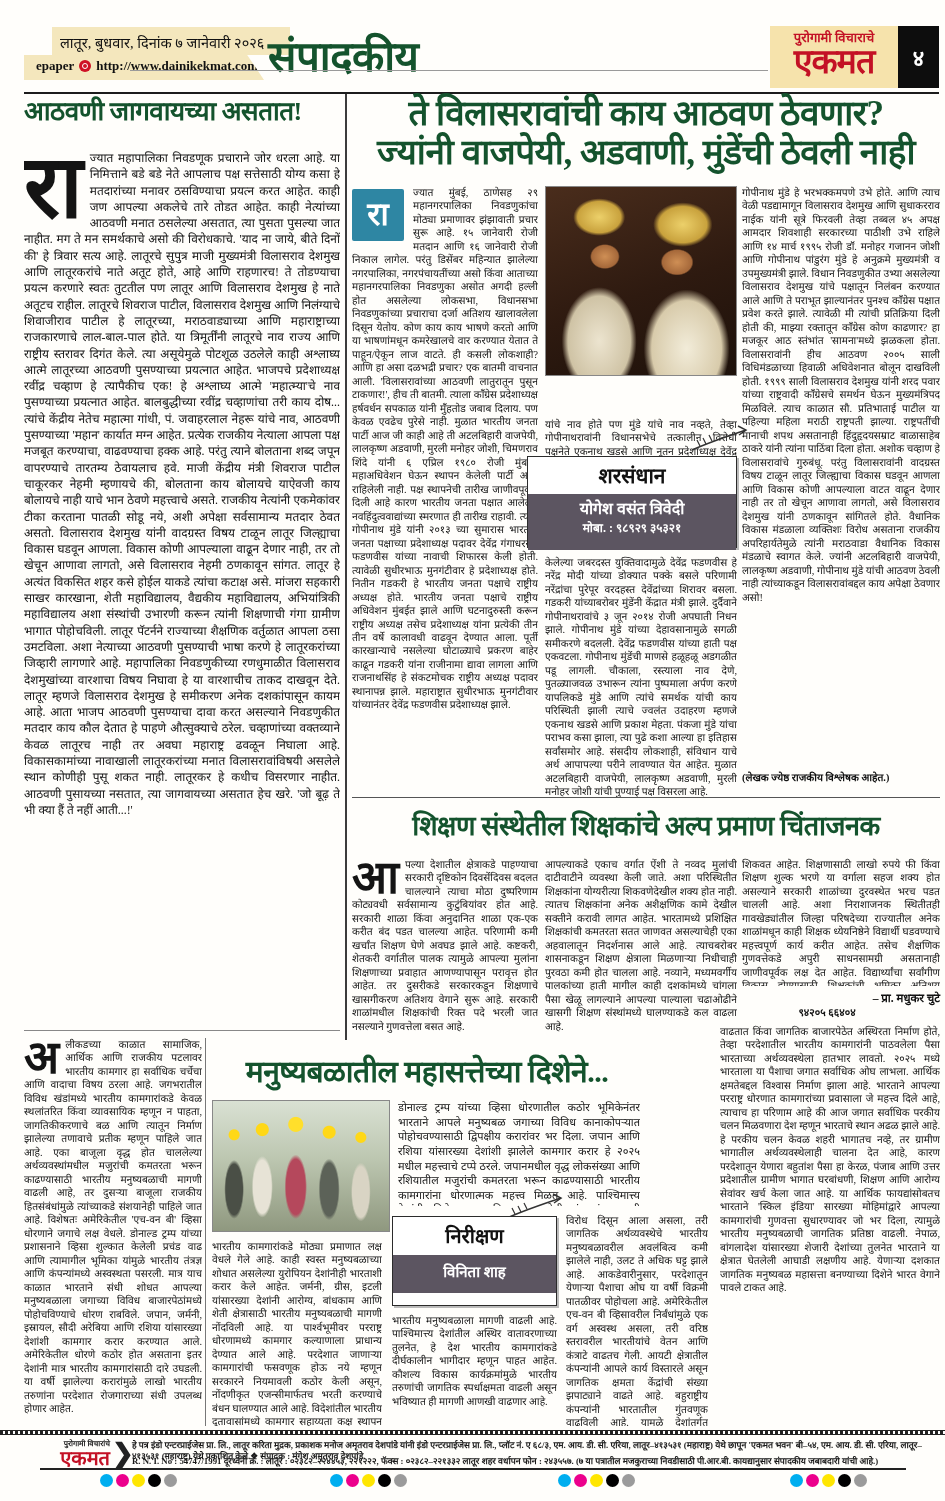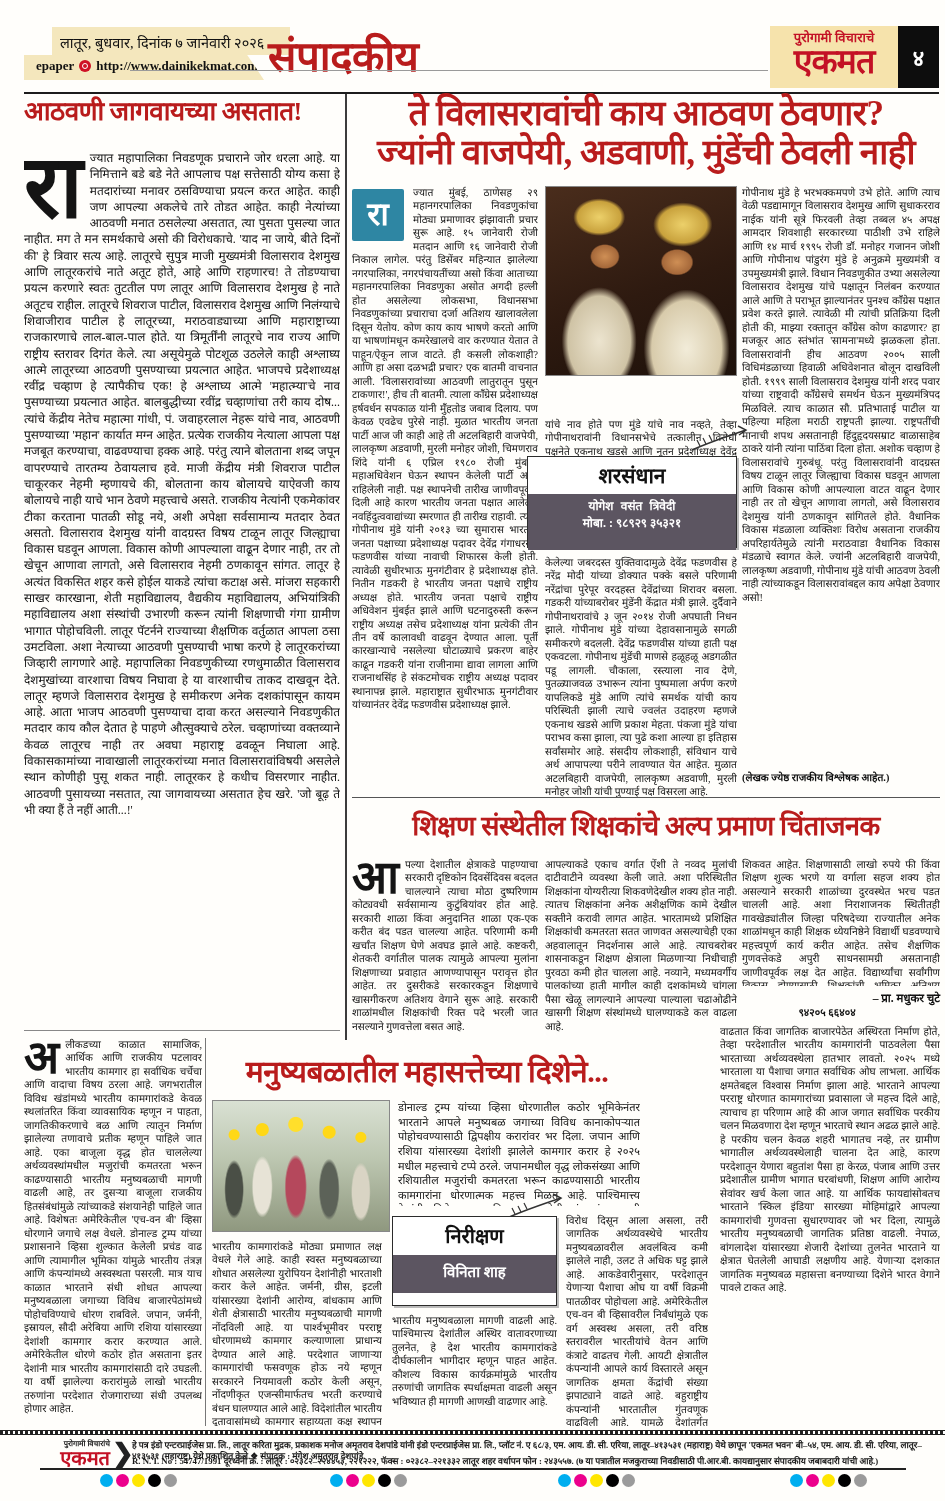--- a/index.html
+++ b/index.html
@@ -30,21 +30,21 @@
   .hdr-rule-b { left:24px; top:92px; width:915px; height:2px; background:#1c1c1c; }
 
   
   .vrule { width:1.5px; background:#3c3c3c; }
   .hrule { height:1px; background:#555; }
 
   
   .jtxt { text-align:justify; overflow:hidden; color:#141414; }
   .body-s { font-size:10.3px; line-height:1.31; }
   .body-m { font-size:11.9px; line-height:1.37; }
-  .headline { font-weight:bold; color:#b91c1c; letter-spacing:-.5px; }
+  .headline { font-weight:bold; color:#14532d; letter-spacing:-.5px; }
 
   .dc-plain { float:left; font-size:88px; line-height:.76; font-weight:bold; margin:5px 7px 0 0; }
   .dc-mid   { float:left; font-size:46px; line-height:.8;  font-weight:bold; margin:2px 6px 0 0; }
   .dc-box   { float:left; width:52px; height:52px; background:#2e86a3; color:#fff; font-size:32px;
               font-weight:bold; display:flex; align-items:center; justify-content:center;
               margin:3px 9px 2px 0; border-radius:2px; }
 
   
   .col-box { border:1.5px solid #2b2b2b; background:#fff; box-shadow:2px 2px 0 #bbb; }
   .col-box .cb-title { text-align:center; font-weight:bold; background:#fff; }
@@ -139,21 +139,21 @@
 
   <svg class="arrow-decor" style="left:690px;top:424px;width:60px;height:30px;" viewBox="0 0 60 30">
     <path d="M2 26 Q20 18 56 6" stroke="#333" fill="none" stroke-width="1.5"></path>
     <path d="M48 2 l8 4 -7 5" stroke="#333" fill="none" stroke-width="1.5"></path>
     <path d="M10 22 l-3 -6 M16 20 l-3 -6 M22 17 l-3 -6" stroke="#333" fill="none" stroke-width="1.2"></path>
   </svg>
 
   <div class="abs col-box" style="left:527px;top:456px;width:210px;height:92px;">
     <div class="cb-title" style="font-size:21px;padding:4px 0 5px;">शरसंधान</div>
     <div class="cb-bar" style="height:56px;padding-top:3px;">
-      <div style="font-size:12px;font-family:Liberation Mono, monospace;">योगेश वसंत त्रिवेदी</div>
+      <div style="font-size:16px;">योगेश वसंत त्रिवेदी</div>
       <div style="font-size:12px;">मोबा. : ९८९२९ ३५३२१</div>
     </div>
   </div>
 
   <div class="abs jtxt body-s" style="left:545px;top:556px;width:192px;height:242px;">केलेल्या जबरदस्त युक्तिवादामुळे देवेंद्र फडणवीस हे नरेंद्र मोदी यांच्या डोक्यात पक्के बसले परिणामी नरेंद्रांचा पुरेपूर वरदहस्त देवेंद्रांच्या शिरावर बसला. गडकरी यांच्याबरोबर मुंडेंनी केंद्रात मंत्री झाले. दुर्दैवाने गोपीनाथरावांचे ३ जून २०१४ रोजी अपघाती निधन झाले. गोपीनाथ मुंडे यांच्या देहावसानामुळे सगळी समीकरणे बदलली. देवेंद्र फडणवीस यांच्या हाती पक्ष एकवटला. गोपीनाथ मुंडेंची माणसे हळूहळू अडगळीत पडू लागली. चौकाला, रस्त्याला नाव देणे, पुतळ्याजवळ उभारून त्यांना पुष्पमाला अर्पण करणे यापलिकडे मुंडे आणि त्यांचे समर्थक यांची काय परिस्थिती झाली त्याचे ज्वलंत उदाहरण म्हणजे एकनाथ खडसे आणि प्रकाश मेहता. पंकजा मुंडे यांचा पराभव कसा झाला, त्या पुढे कशा आल्या हा इतिहास सर्वांसमोर आहे. संसदीय लोकशाही, संविधान याचे अर्थ आपापल्या परीने लावण्यात येत आहेत. मुळात अटलबिहारी वाजपेयी, लालकृष्ण अडवाणी, मुरली मनोहर जोशी यांची पुण्याई पक्ष विसरला आहे.</div>
 
   <div class="abs jtxt body-s" style="left:742px;top:186px;width:198px;height:578px;">गोपीनाथ मुंडे हे भरभक्कमपणे उभे होते. आणि त्याच वेळी पडद्यामागून विलासराव देशमुख आणि सुधाकरराव नाईक यांनी सूत्रे फिरवली तेव्हा तब्बल ४५ अपक्ष आमदार शिवशाही सरकारच्या पाठीशी उभे राहिले आणि १४ मार्च १९९५ रोजी डॉ. मनोहर गजानन जोशी आणि गोपीनाथ पांडुरंग मुंडे हे अनुक्रमे मुख्यमंत्री व उपमुख्यमंत्री झाले. विधान निवडणुकीत उभ्या असलेल्या विलासराव देशमुख यांचे पक्षातून निलंबन करण्यात आले आणि ते पराभूत झाल्यानंतर पुनश्च काँग्रेस पक्षात प्रवेश करते झाले. त्यावेळी मी त्यांची प्रतिक्रिया दिली होती की, माझ्या रक्तातून काँग्रेस कोण काढणार? हा मजकूर आठ स्तंभांत 'सामना'मध्ये झळकला होता. विलासरावांनी हीच आठवण २००५ साली विधिमंडळाच्या हिवाळी अधिवेशनात बोलून दाखविली होती. १९९९ साली विलासराव देशमुख यांनी शरद पवार यांच्या राष्ट्रवादी काँग्रेसचे समर्थन घेऊन मुख्यमंत्रिपद मिळविले. त्याच काळात सौ. प्रतिभाताई पाटील या पहिल्या महिला मराठी राष्ट्रपती झाल्या. राष्ट्रपतींची मानाची शपथ असतानाही हिंदुहृदयसम्राट बाळासाहेब ठाकरे यांनी त्यांना पाठिंबा दिला होता. अशोक चव्हाण हे विलासरावांचे गुरुबंधू. परंतु विलासरावांनी वादग्रस्त विषय टाळून लातूर जिल्ह्याचा विकास घडवून आणला आणि विकास कोणी आपल्याला वाटत वाढून देणार नाही तर तो खेचून आणावा लागतो, असे विलासराव देशमुख यांनी ठणकावून सांगितले होते. वैधानिक विकास मंडळाला व्यक्तिशः विरोध असताना राजकीय अपरिहार्यतेमुळे त्यांनी मराठवाडा वैधानिक विकास मंडळाचे स्वागत केले. ज्यांनी अटलबिहारी वाजपेयी, लालकृष्ण अडवाणी, गोपीनाथ मुंडे यांची आठवण ठेवली नाही त्यांच्याकडून विलासरावांबद्दल काय अपेक्षा ठेवणार असो!</div>
   <div class="abs credit" style="left:742px;top:770px;width:198px;">(लेखक ज्येष्ठ राजकीय विश्लेषक आहेत.)</div>
 
   <div class="abs hrule" style="left:352px;top:797px;width:588px;"></div>

